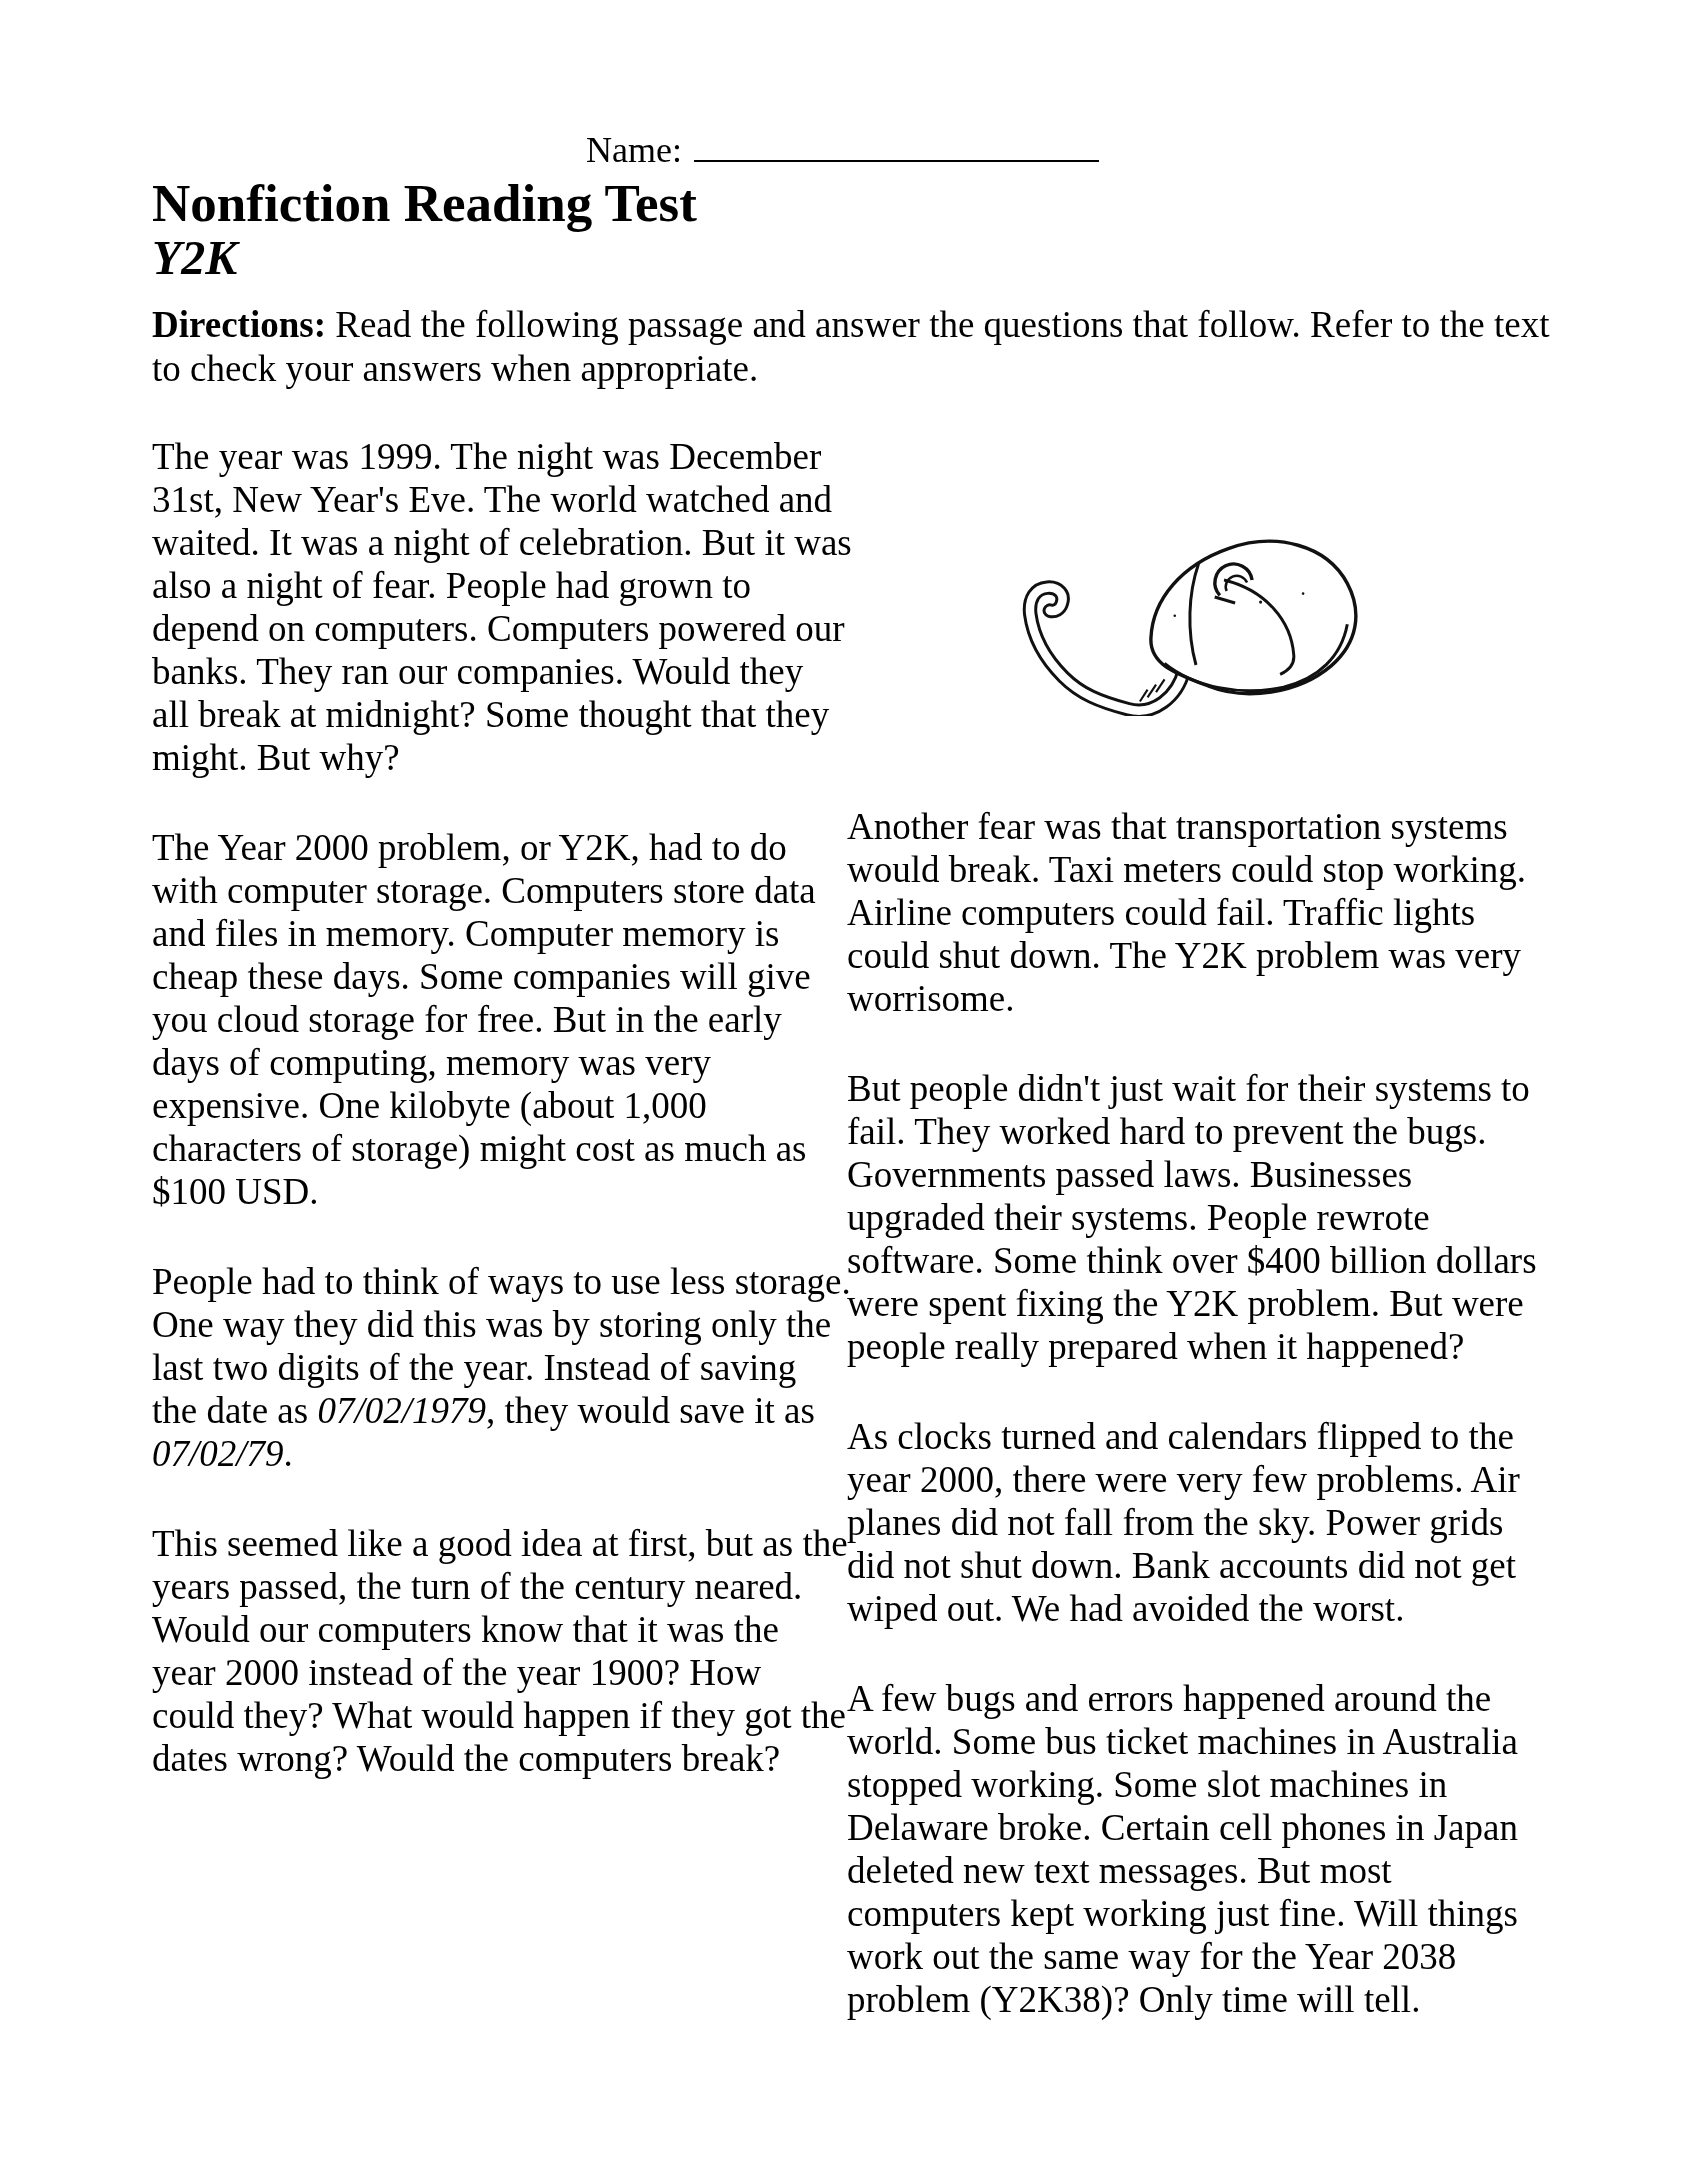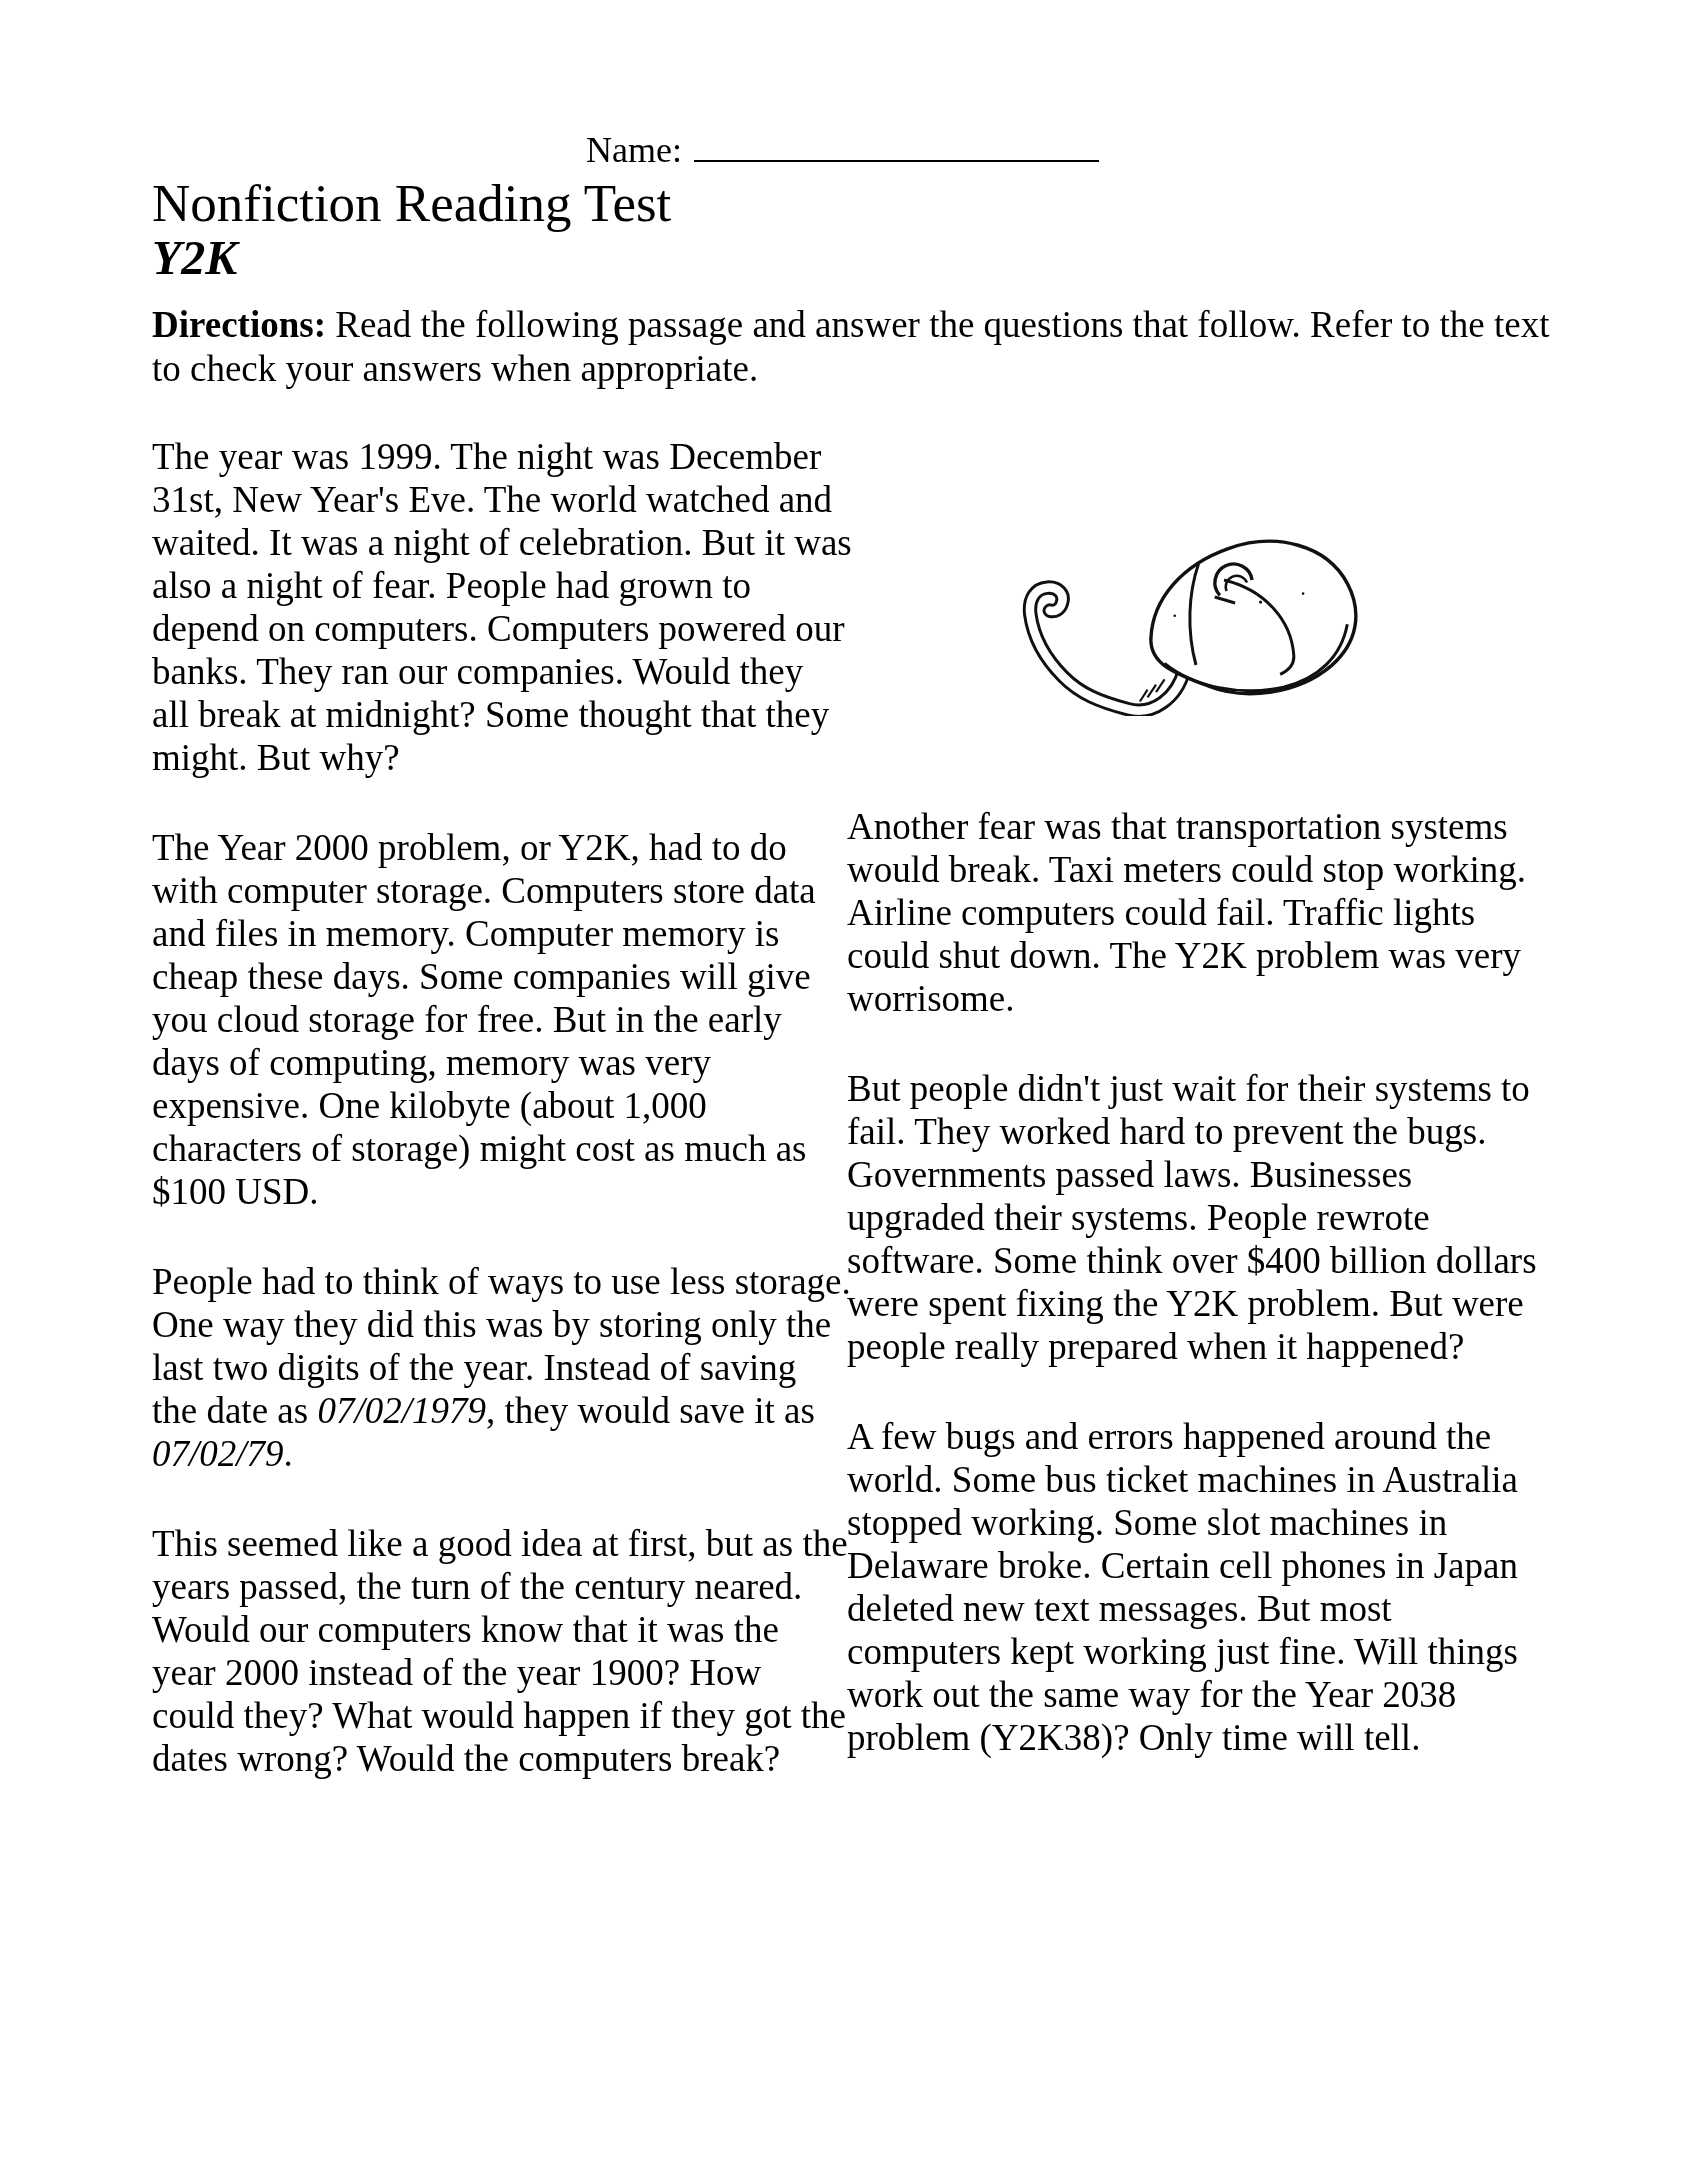--- a/index.html
+++ b/index.html
@@ -24,21 +24,21 @@
   .name-line {
     display: inline-block;
     width: 405px;
     height: 34px;
     border-bottom: 2.6px solid #000;
     margin-left: 12px;
     vertical-align: baseline;
   }
   .title {
     font-size: 53px;
-    font-weight: normal;
+    font-weight: bold;
     line-height: 56px;
   }
   .subtitle {
     font-size: 48px;
     font-weight: bold;
     font-style: italic;
     line-height: 53px;
   }
   .directions {
     margin-top: 19px;
@@ -145,20 +145,25 @@
 Airline computers could fail. Traffic lights
 could shut down. The Y2K problem was very
 worrisome.</div>
       <div class="para">But people didn't just wait for their systems to
 fail. They worked hard to prevent the bugs.
 Governments passed laws. Businesses
 upgraded their systems. People rewrote
 software. Some think over $400 billion dollars
 were spent fixing the Y2K problem. But were
 people really prepared when it happened?</div>
+      <div class="para">As clocks turned and calendars flipped to the
+year 2000, there were very few problems. Air
+planes did not fall from the sky. Power grids
+did not shut down. Bank accounts did not get
+wiped out. We had avoided the worst.</div>
       <div class="para">A few bugs and errors happened around the
 world. Some bus ticket machines in Australia
 stopped working. Some slot machines in
 Delaware broke. Certain cell phones in Japan
 deleted new text messages. But most
 computers kept working just fine. Will things
 work out the same way for the Year 2038
 problem (Y2K38)? Only time will tell.</div>
     </div>
 

